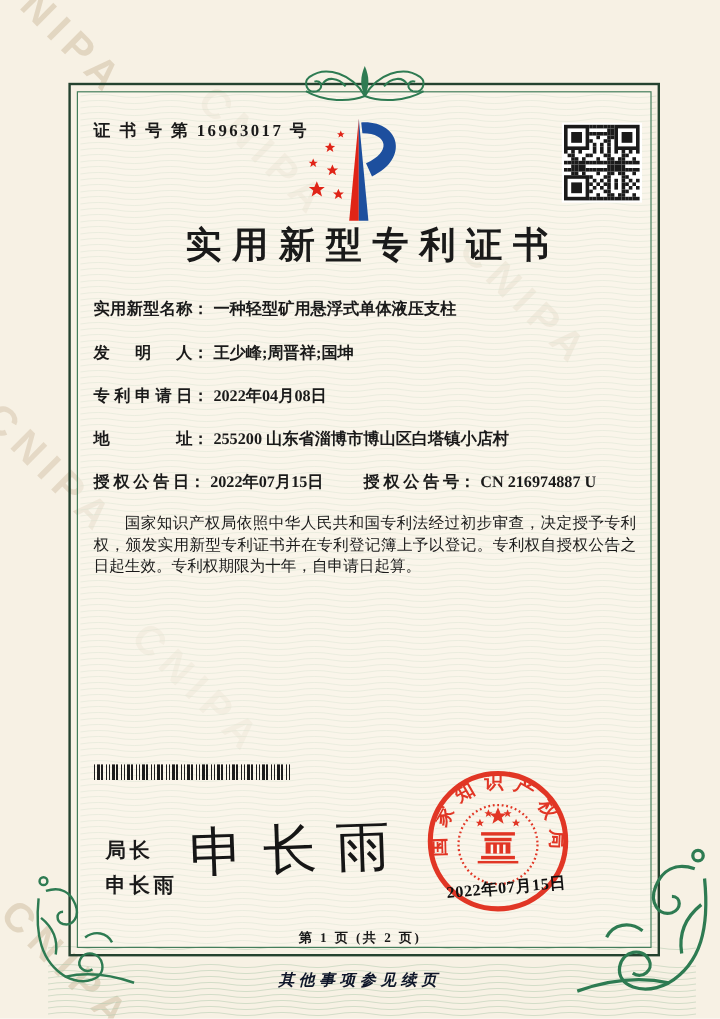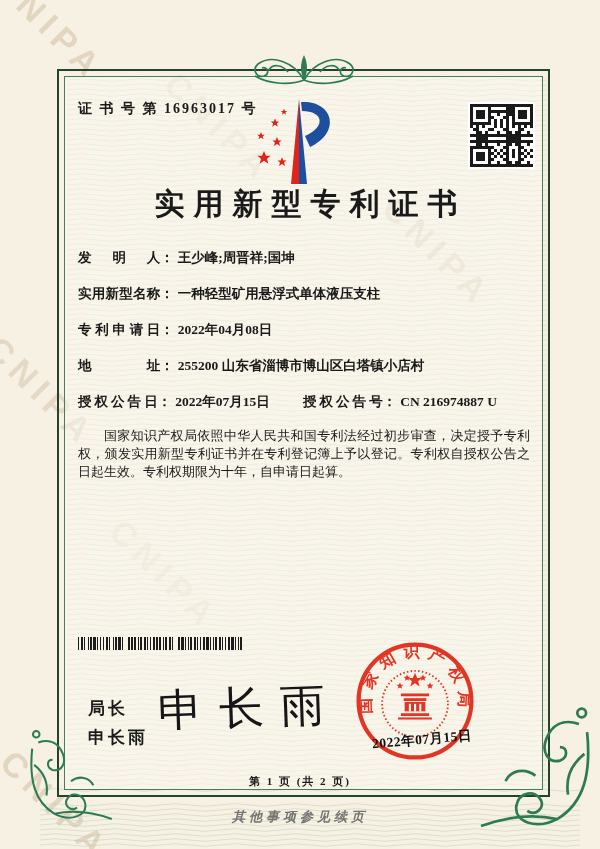--- a/index.html
+++ b/index.html
@@ -30,21 +30,21 @@
   .gpair2{margin-left:30px;}
   .paras{margin-top:8px;font-weight:500;font-size:13px;}
   .paras p{margin:0;text-indent:2em;text-align:justify;line-height:18px;white-space:normal;}
   .barcode{position:absolute;left:78px;top:637px;width:164px;height:13px;
     background:repeating-linear-gradient(90deg,#1c1c1c 0 1.5px,transparent 1.5px 3px,#1c1c1c 3px 5.5px,transparent 5.5px 6.5px,#1c1c1c 6.5px 7.5px,transparent 7.5px 10px,#1c1c1c 10px 11px,transparent 11px 12.5px);}
   .sig-block{position:absolute;left:88px;top:694px;font-size:17px;font-weight:700;letter-spacing:3px;line-height:29px;}
   .signature{position:absolute;left:158px;top:678px;font-size:45px;letter-spacing:16px;transform:rotate(-2deg);color:#161616;font-weight:500;}
   .seal{position:absolute;left:352px;top:638px;opacity:0.93;}
   .seal-date{position:absolute;left:352px;top:731px;width:140px;text-align:center;font-size:13.5px;font-weight:700;letter-spacing:0.5px;transform:rotate(-5deg);color:#111;}
   .page-info{position:absolute;left:0;right:0;top:774px;text-align:center;font-size:11px;font-weight:600;letter-spacing:2px;}
-  .cont-note{position:absolute;left:0;right:0;top:808px;text-align:center;font-size:13px;font-weight:600;letter-spacing:4px;font-style:italic;color:#737373;}
+  .cont-note{position:absolute;left:0;right:0;top:808px;text-align:center;font-size:13px;font-weight:600;letter-spacing:4px;font-style:italic;color:#0f172a;}
   .orn{position:absolute;pointer-events:none;}
 </style>
 </head>
 <body>
 
 <div class="page">
 
   <span class="wm" style="left:-20px;top:6px;font-size:34px;color:rgba(178,152,112,0.30);">CNIPA</span>
   <span class="wm" style="left:150px;top:108px;font-size:34px;color:rgba(178,152,112,0.16);">CNIPA</span>
   <span class="wm" style="left:368px;top:232px;font-size:34px;color:rgba(178,152,112,0.22);">CNIPA</span>
@@ -435,22 +435,22 @@
       <rect x="47" y="5" width="15" height="15" fill="#ffffff"></rect>
       <rect x="50" y="8" width="9" height="9" fill="#1a1a1a"></rect>
       <rect x="2" y="44" width="21" height="21" fill="#1a1a1a"></rect>
       <rect x="5" y="47" width="15" height="15" fill="#ffffff"></rect>
       <rect x="8" y="50" width="9" height="9" fill="#1a1a1a"></rect>
     </svg>
 
   <div class="title">实用新型专利证书</div>
 
   <div class="content">
+    <div class="fieldrow"><span class="flabel">实用新型名称</span><span class="fcolon">：</span><span>一种轻型矿用悬浮式单体液压支柱</span></div>
     <div class="fieldrow"><span class="flabel">发明人</span><span class="fcolon">：</span><span>王少峰;周晋祥;国坤</span></div>
-    <div class="fieldrow"><span class="flabel">实用新型名称</span><span class="fcolon">：</span><span>一种轻型矿用悬浮式单体液压支柱</span></div>
     <div class="fieldrow"><span class="flabel">专利申请日</span><span class="fcolon">：</span><span>2022年04月08日</span></div>
     <div class="fieldrow"><span class="flabel">地址</span><span class="fcolon">：</span><span>255200 山东省淄博市博山区白塔镇小店村</span></div>
     <div class="grantrow">
       <span class="glabel">授权公告日</span><span class="fcolon">：</span><span>2022年07月15日</span><span class="gpair2"></span>
       <span class="glabel">授权公告号</span><span class="fcolon">：</span><span>CN 216974887 U</span>
     </div>
     <div class="paras">
       <p>国家知识产权局依照中华人民共和国专利法经过初步审查，决定授予专利权，颁发实用新型专利证书并在专利登记簿上予以登记。专利权自授权公告之日起生效。专利权期限为十年，自申请日起算。</p>
     </div>
   </div>

